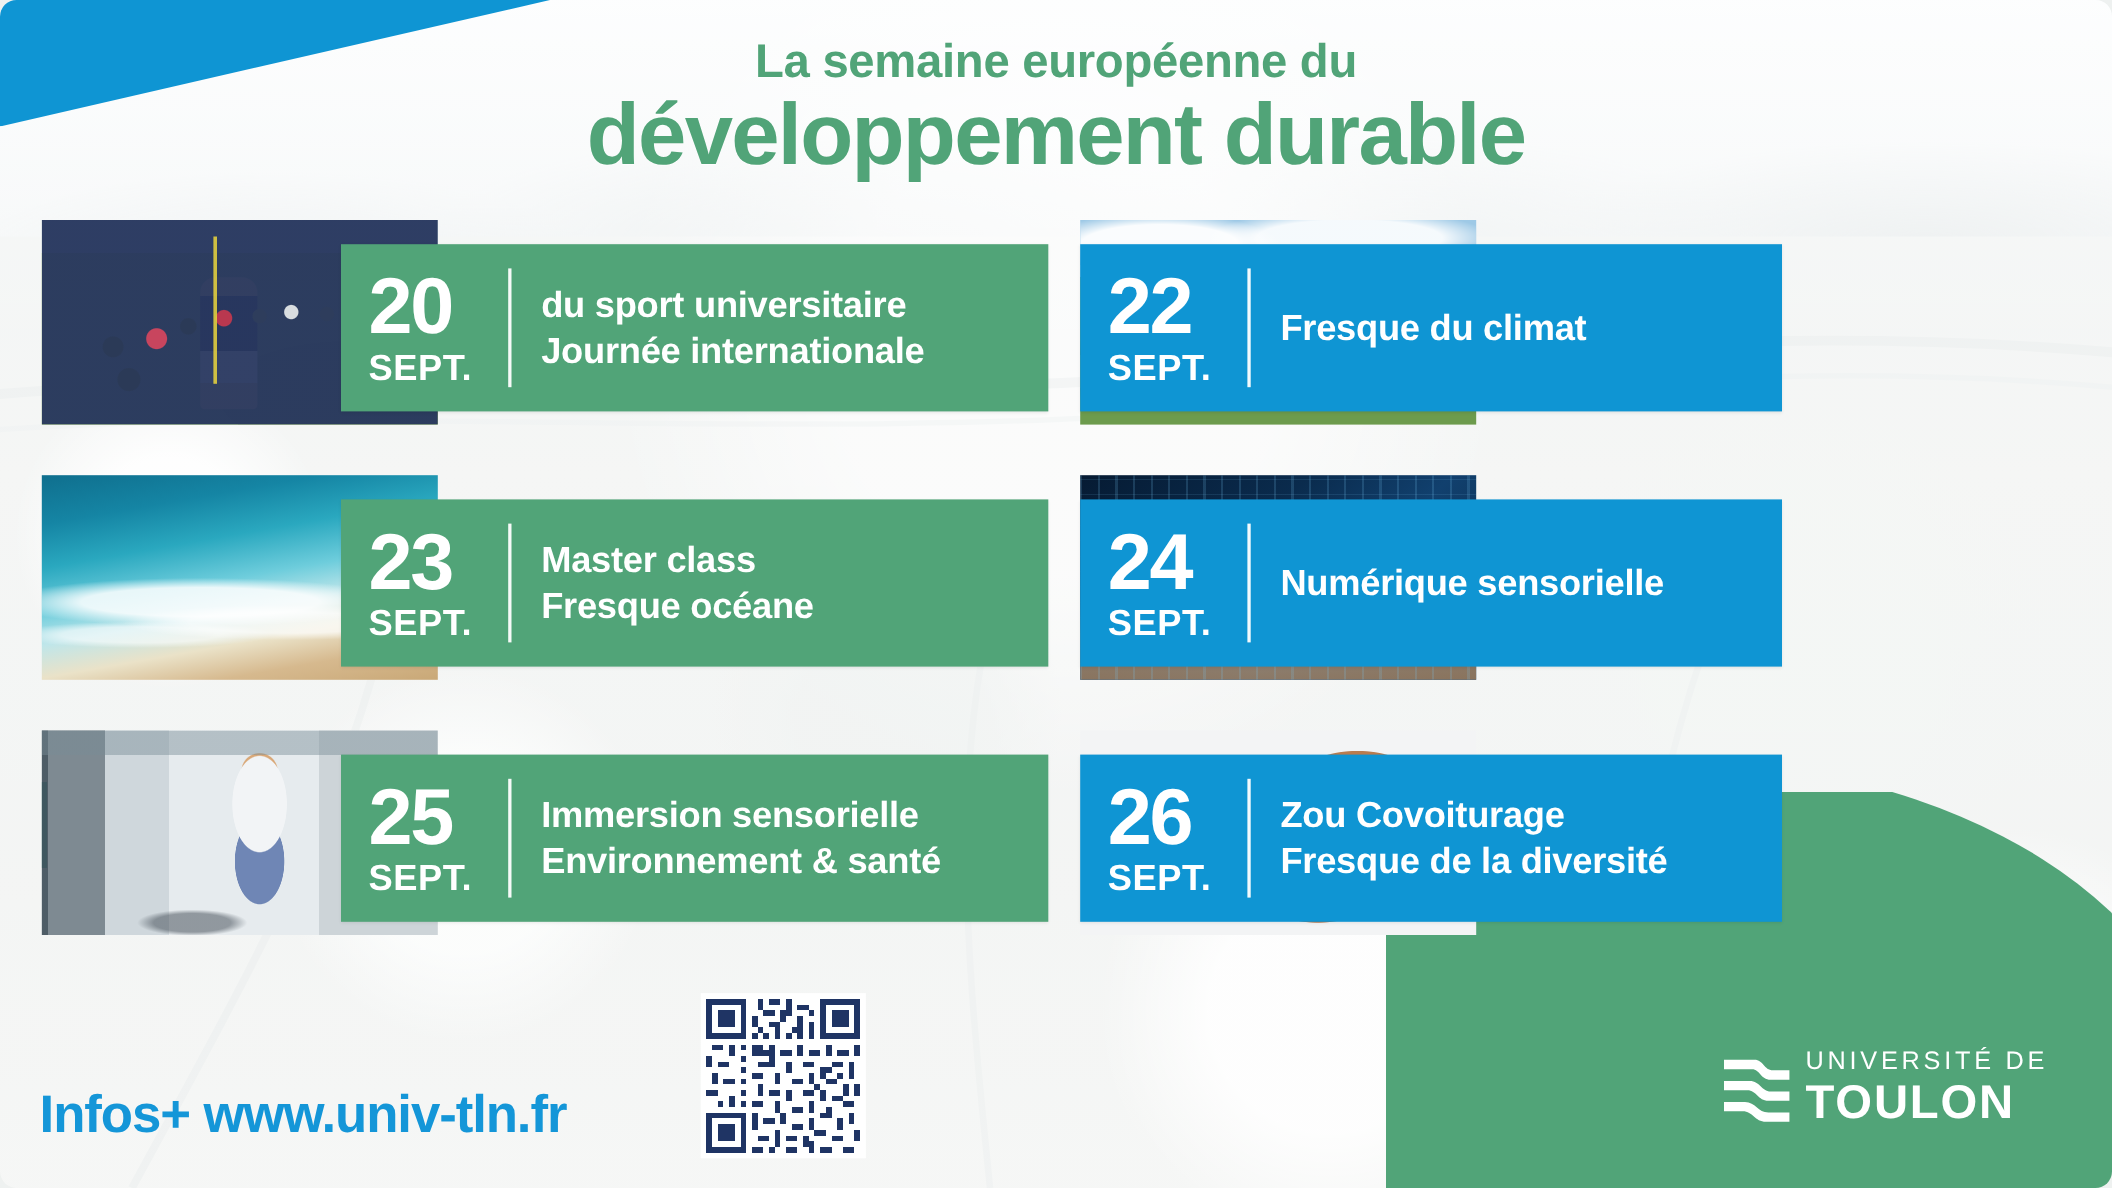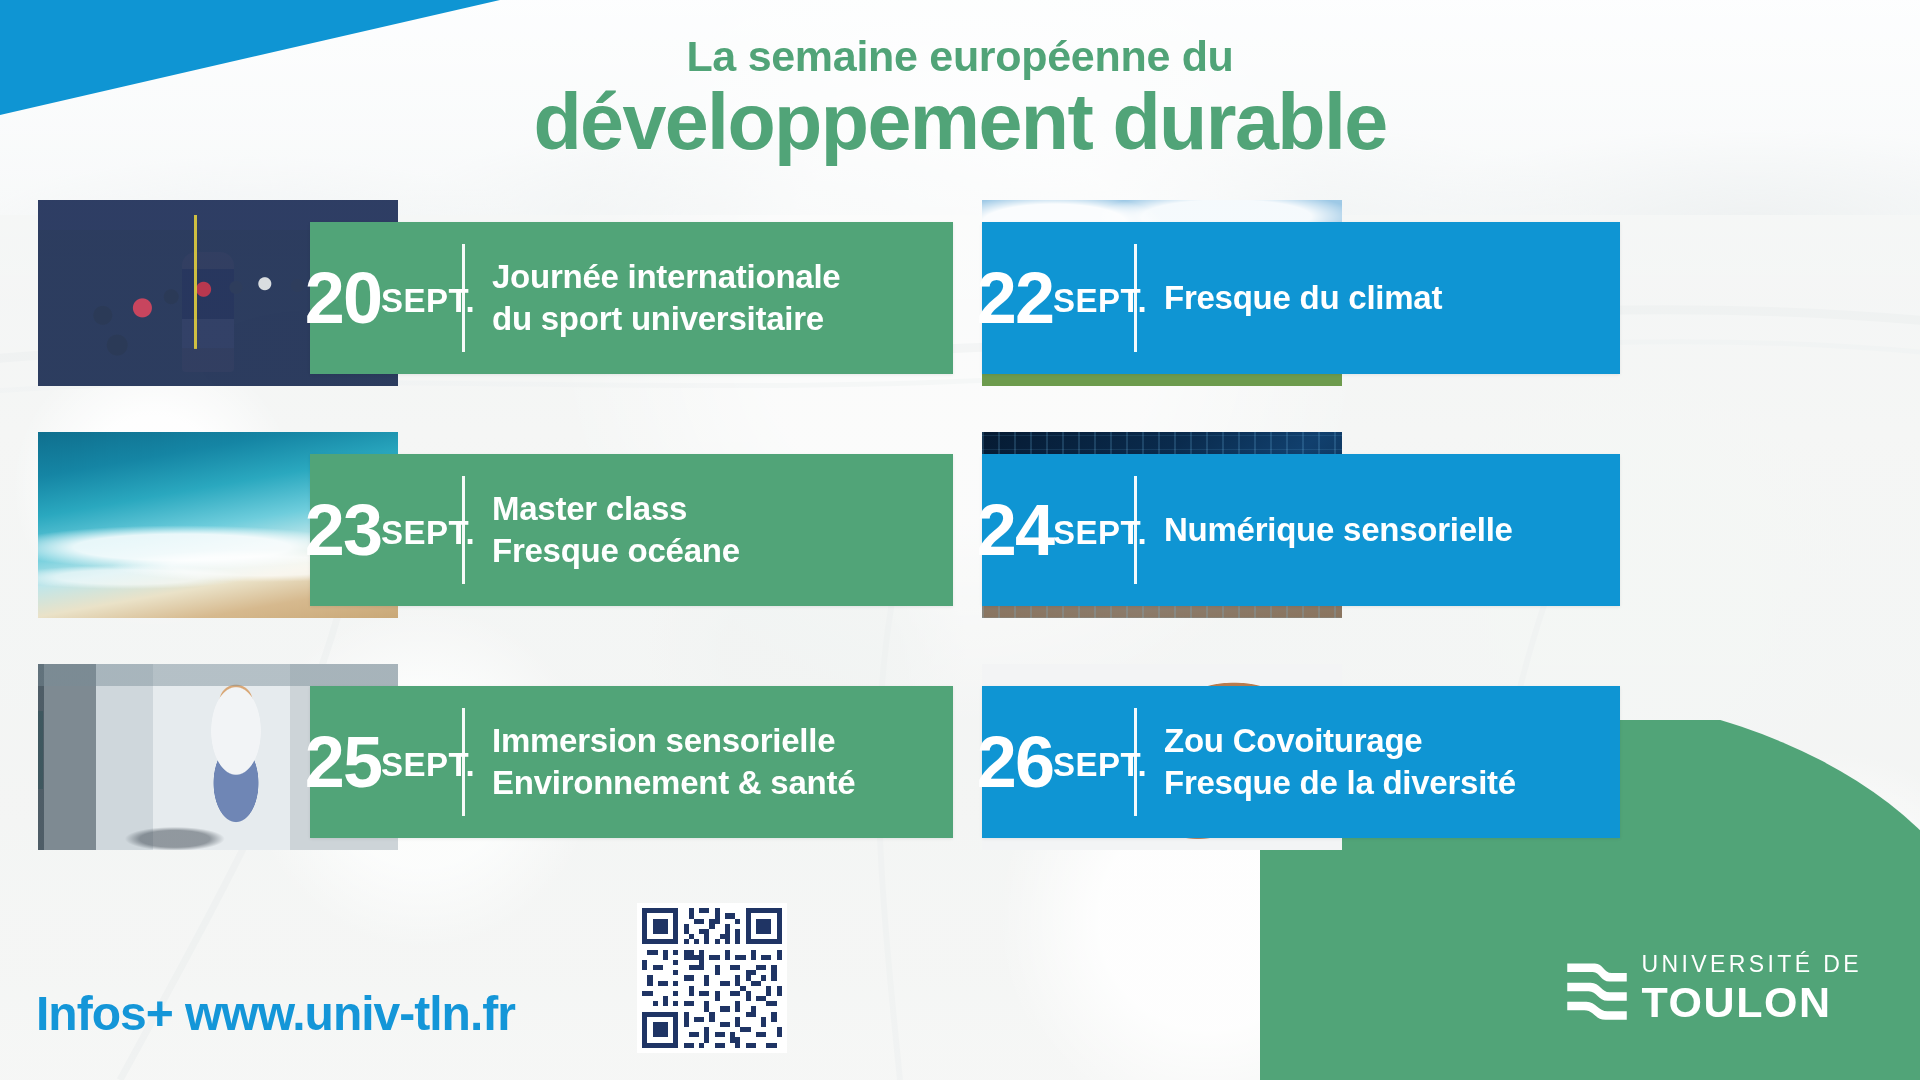--- a/index.html
+++ b/index.html
@@ -5,20 +5,21 @@
 <style>
   html,body{margin:0;padding:0;}
   body{
     width:1920px;height:1080px;overflow:hidden;
     font-family:"Liberation Sans","DejaVu Sans",sans-serif;
     background:#eef1f0;
   }
   .poster{
     position:relative;width:1920px;height:1080px;overflow:hidden;
     background:#e9edec;
+    border-radius:15px;
   }
 
   
   .bg{position:absolute;inset:0;overflow:hidden;}
   .bg-sky{
     position:absolute;left:0;top:0;width:1920px;height:300px;
     background:linear-gradient(#f7fafb 0%, #eef2f3 55%, #e8edec 100%);
   }
   .bg-hills{
     position:absolute;left:0;top:70px;width:1920px;height:220px;
@@ -108,22 +109,22 @@
     display:flex;align-items:center;
     box-shadow:0 1px 3px rgba(0,0,0,.08);
   }
   .bar.green{background:#51a478;}
   .bar.blue{background:#0f95d3;}
   .ev-left .bar{left:272px;width:643px;}
   .ev-right .bar{left:0;width:638px;}
 
   .date-col{
     width:152px;flex:0 0 152px;
-    display:flex;flex-direction:row;align-items:center;justify-content:center;
-    padding-left:8px;box-sizing:border-box;
+    display:flex;flex-direction:column;align-items:flex-start;justify-content:center;
+    padding-left:25px;box-sizing:border-box;
   }
   .day{
     color:#fff;font-weight:700;font-size:72px;line-height:.92;letter-spacing:-2px;
   }
   .mon{
     color:#fff;font-weight:700;font-size:33px;line-height:1;letter-spacing:.5px;margin-top:5px;
   }
   .sep{
     width:3px;height:108px;background:#fff;flex:0 0 3px;opacity:.95;
   }
@@ -297,22 +298,22 @@
         <div class="photo ph-sport">
           <div class="coach"></div>
         </div>
         <div class="bar green">
           <div class="date-col">
             <span class="day">20</span>
             <span class="mon">SEPT.</span>
           </div>
           <div class="sep"></div>
           <div class="labels">
+            <span class="l">du sport universitaire</span>
             <span class="l">Journée internationale</span>
-            <span class="l">du sport universitaire</span>
           </div>
         </div>
       </div>
 
       <div class="ev ev-right">
         <div class="photo ph-hills"></div>
         <div class="bar blue">
           <div class="date-col">
             <span class="day">22</span>
             <span class="mon">SEPT.</span>

